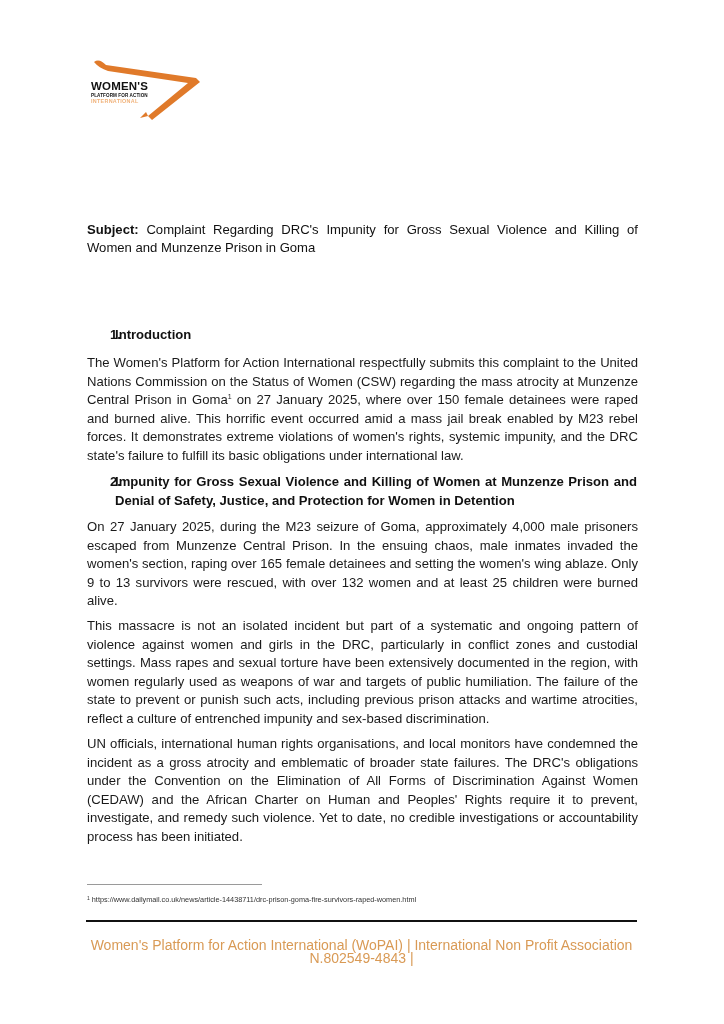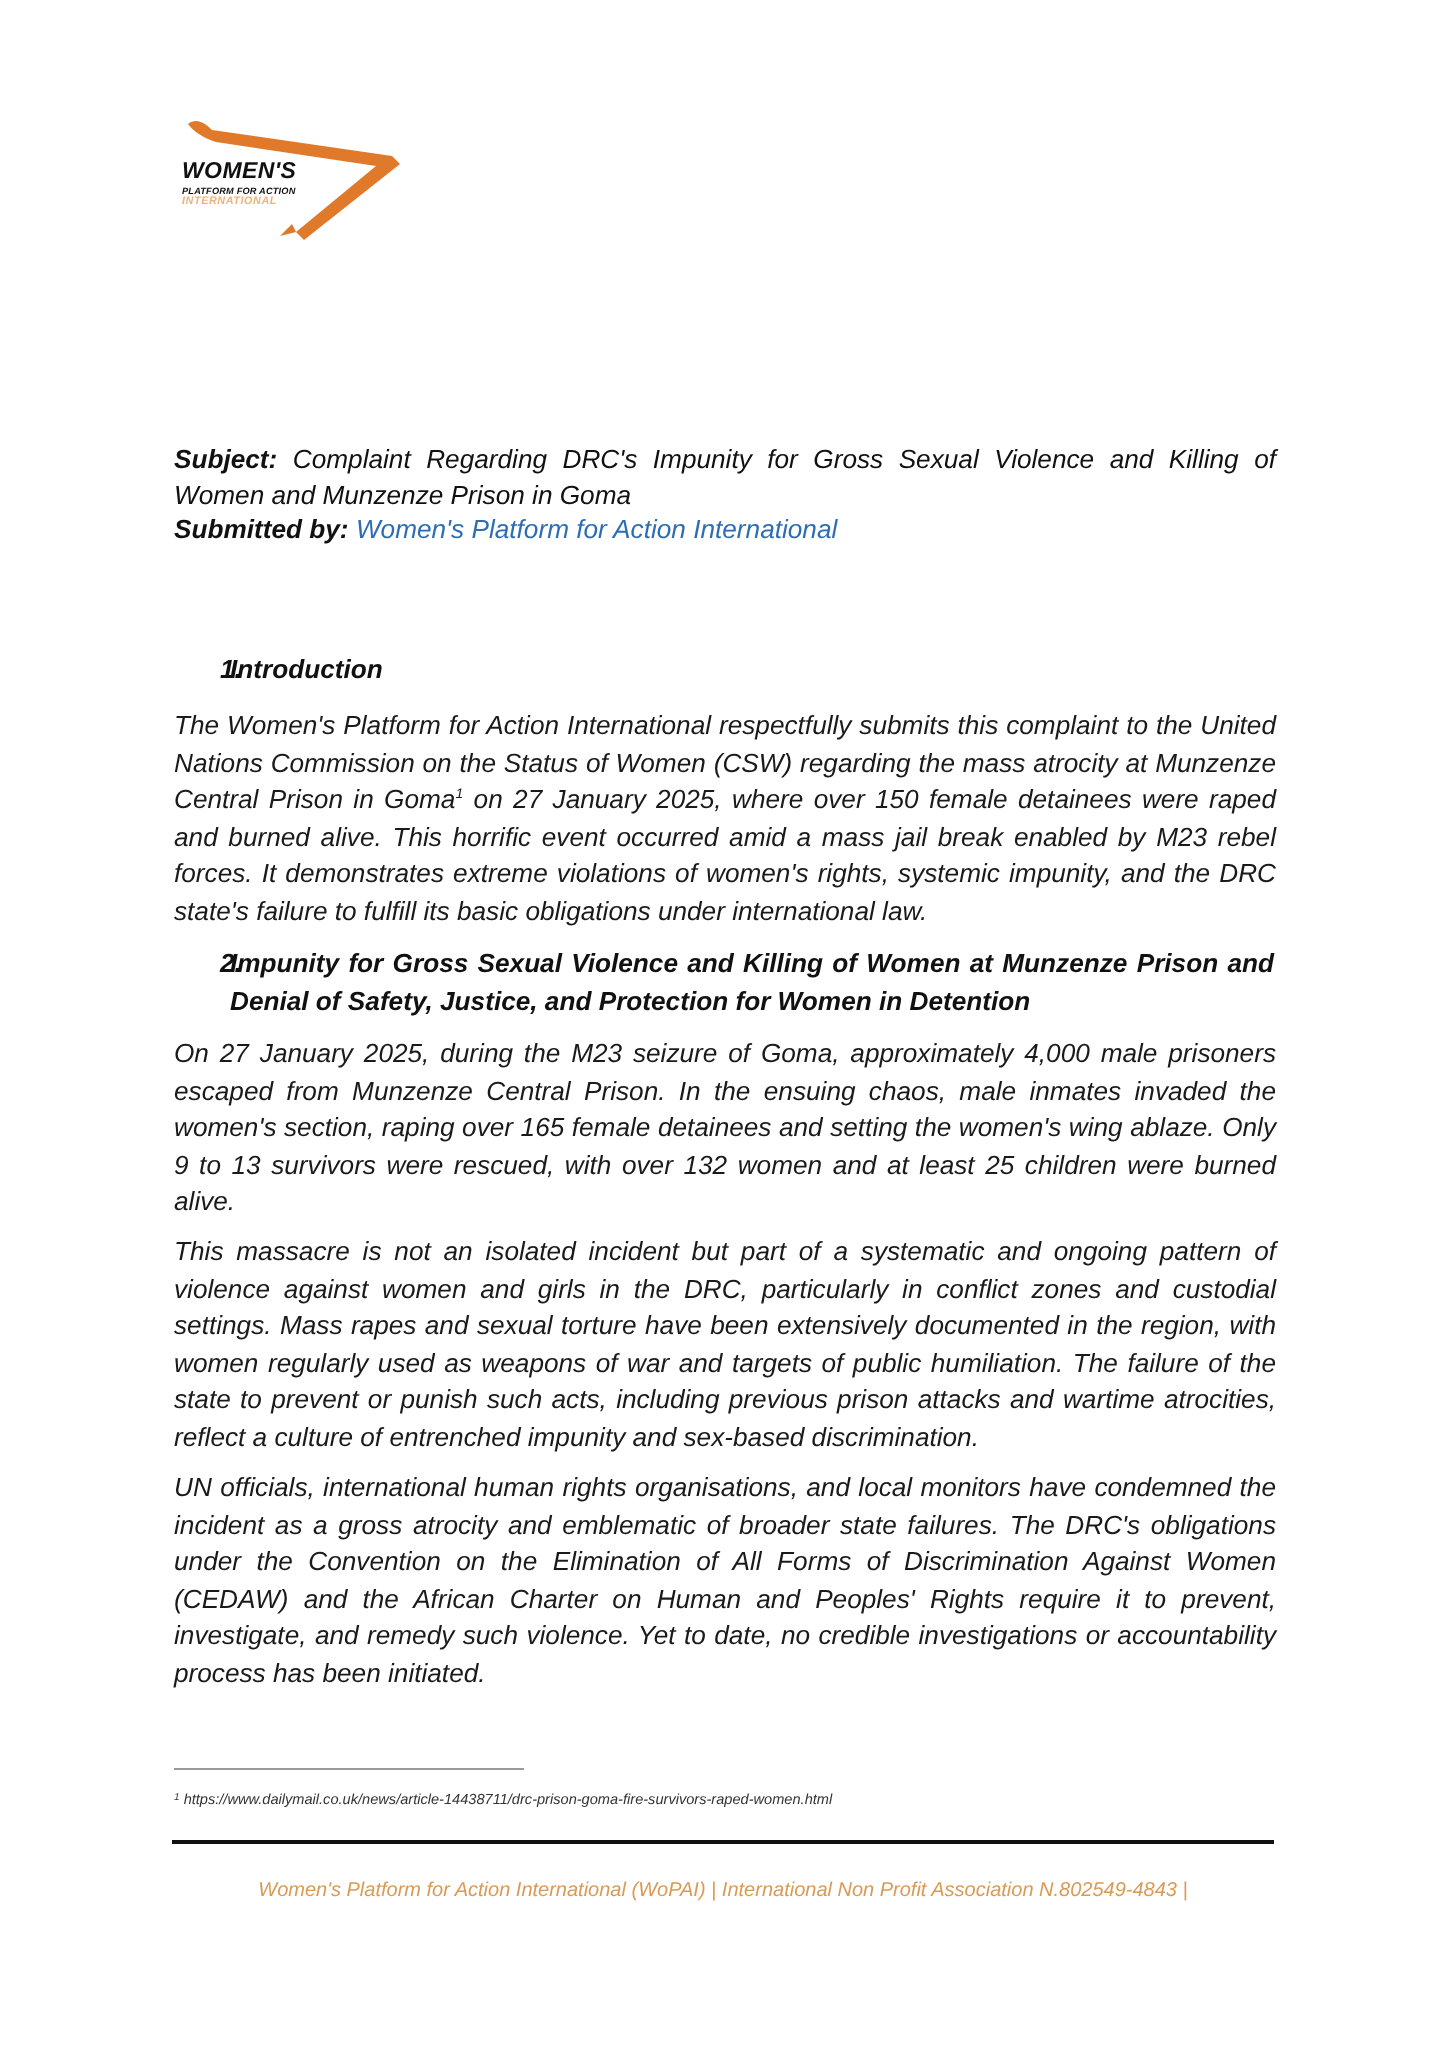--- a/index.html
+++ b/index.html
@@ -1,18 +1,18 @@
 <!DOCTYPE html>
 <html><head>
 <meta charset="utf-8">
 <style>
   html, body { margin: 0; padding: 0; background: #ffffff; }
   body { width: 724px; height: 1024px; position: relative; overflow: hidden;
          font-family: "Liberation Sans", sans-serif; color: #1a1a1a; }
-  .page { position: absolute; left: 0; top: 0; width: 724px; height: 820px; background: #fff; font-style: italic; }
+  .page { position: absolute; left: 0; top: 0; width: 724px; height: 820px; background: #fff; }
 
   .logo { position: absolute; left: 88px; top: 56px; width: 118px; height: 66px; }
   .logo svg { position: absolute; left: 0; top: 0; }
   .logo-text { position: absolute; left: 3px; top: 25px; line-height: 1; }
   .logo-w { font-weight: 900; font-size: 11.5px; letter-spacing: 0.2px; color: #111; display: block; }
   .logo-p { font-weight: 700; font-size: 4.6px; color: #111; display: block; margin-top: 1px; letter-spacing: 0.1px; }
   .logo-i { font-weight: 700; font-size: 5.4px; color: #f0b27a; display: block; margin-top: 1px; letter-spacing: 0.3px; }
   .title { position: absolute; left: 87px; top: 156px; width: 551px; font-weight: 700; font-size: 13.1px;
            line-height: 19px; text-align: justify; text-align-last: left; color: #111; margin: 0; }
 
@@ -27,21 +27,21 @@
 
   .p { position: absolute; left: 87px; width: 551px; font-size: 13.1px; line-height: 18.6px; color: #1a1a1a;
        text-align: justify; margin: 0; }
   .p sup { font-size: 7px; vertical-align: 5px; line-height: 0; }
 
   .fn-rule { position: absolute; left: 87px; top: 884px; width: 175px; height: 1px; background: #9a9a9a; }
   .fn { position: absolute; left: 87px; top: 895px; font-size: 7.3px; color: #333; line-height: 10px; }
   .fn sup { font-size: 5px; vertical-align: 2px; line-height: 0; }
 
   .footer-rule { position: absolute; left: 86px; top: 920px; width: 551px; height: 2px; background: #111; }
-  .footer { position: absolute; left: 86px; top: 939px; width: 551px; text-align: center; font-size: 10px;
+  .footer { position: absolute; left: 86px; top: 939px; width: 551px; text-align: center; font-size: 14px;
             line-height: 13px; color: #d99a55; }
 </style>
 </head>
 <body>
 
 <div class="page">
 
   <div class="logo">
     <svg width="118" height="66" viewBox="0 0 118 66">
       <path d="M6 6 C 10 3, 14 5, 18 9 L 108 22 L 112 26 L 64 64 L 60 60 L 100 27 L 20 15 C 14 13, 9 10, 6 6 Z" fill="#e07a2a"></path>
@@ -52,24 +52,20 @@
       <span class="logo-p">PLATFORM FOR ACTION</span>
       <span class="logo-i">INTERNATIONAL</span>
     </div>
   </div>
 
 
   <div class="meta">
     <div class="row">
       <b>Subject:</b>
       <span>Complaint Regarding DRC's Impunity for Gross Sexual Violence and Killing of Women and Munzenze Prison in Goma</span>
-    </div>
-    <div class="row">
-      <b>Submitted by:</b>
-      <span class="link">Women's Platform for Action International</span>
     </div>
   </div>
 
   <div class="h" style="top:325px;">
     <span class="num">1.</span>
     <span class="txt">Introduction</span>
   </div>
 
   <p class="p" style="top:354px;"><span>The Women's Platform for Action International respectfully submits this complaint to the United Nations Commission on the Status of Women (CSW) regarding the mass atrocity at Munzenze Central Prison in Goma</span><sup>1</sup><span> on 27 January 2025, where over 150 female detainees were raped and burned alive. This horrific event occurred amid a mass jail break enabled by M23 rebel forces. It demonstrates extreme violations of women's rights, systemic impunity, and the DRC state's failure to fulfill its basic obligations under international law.</span></p>
 

